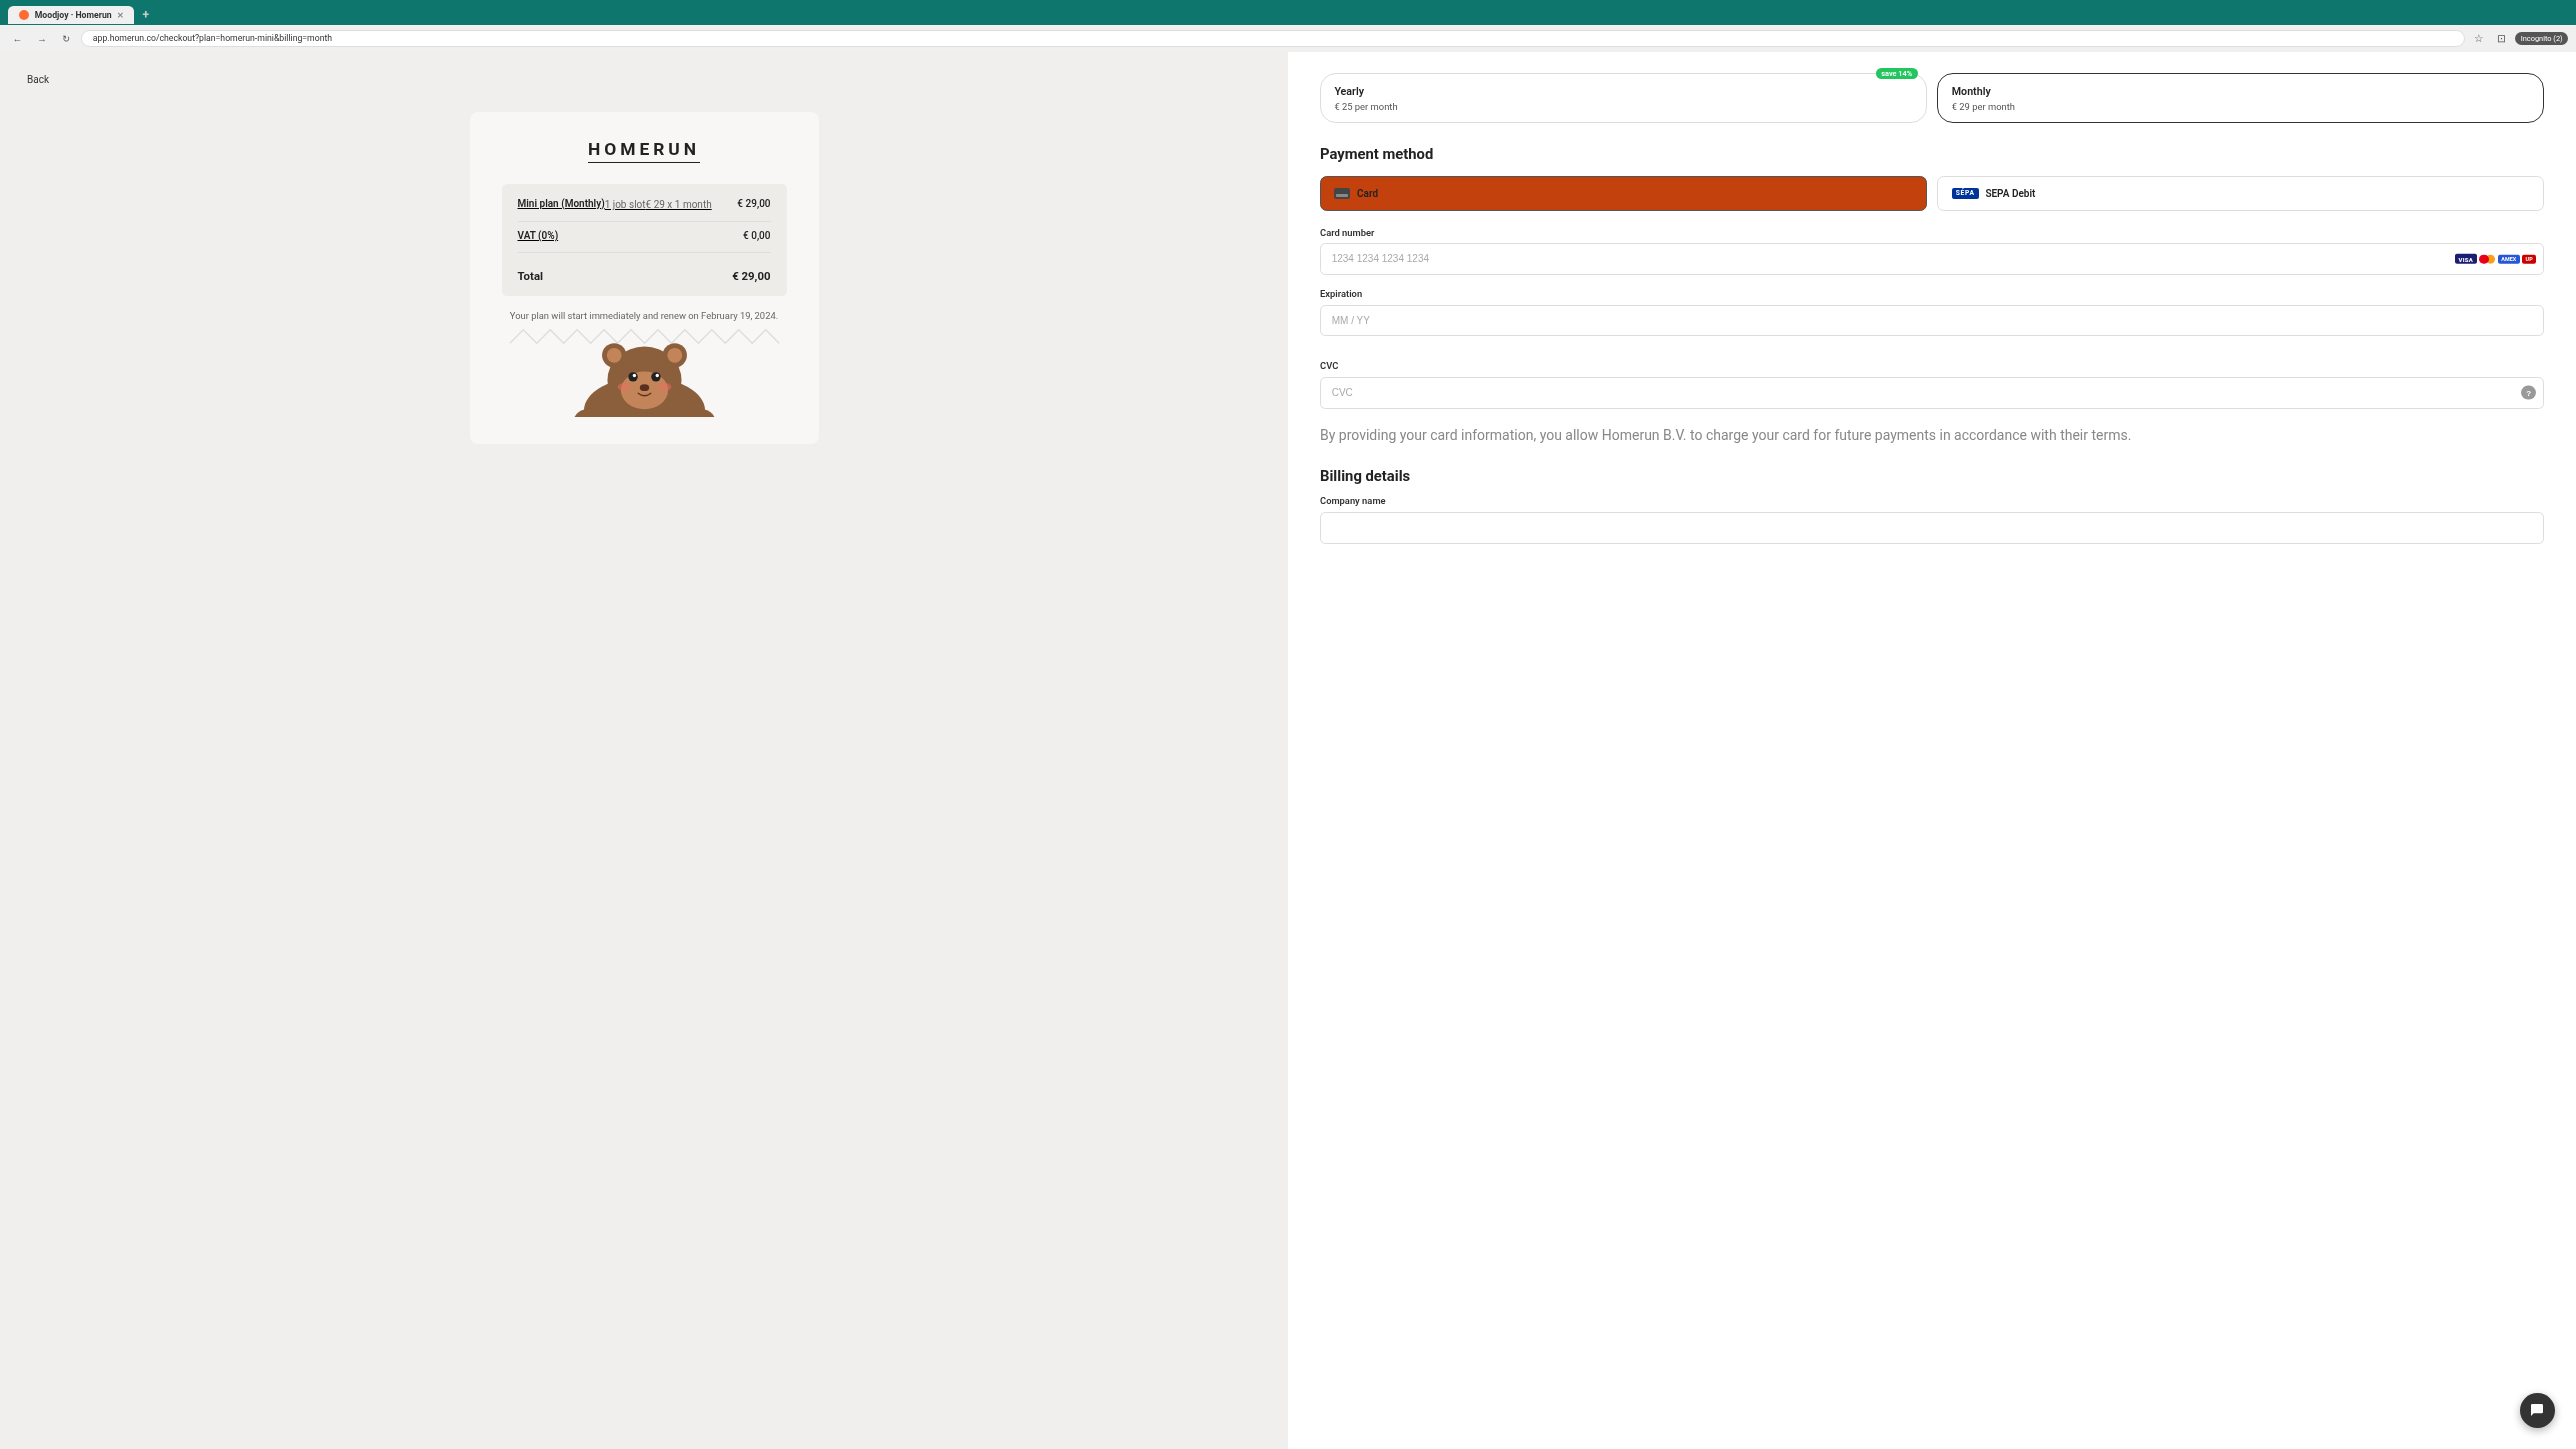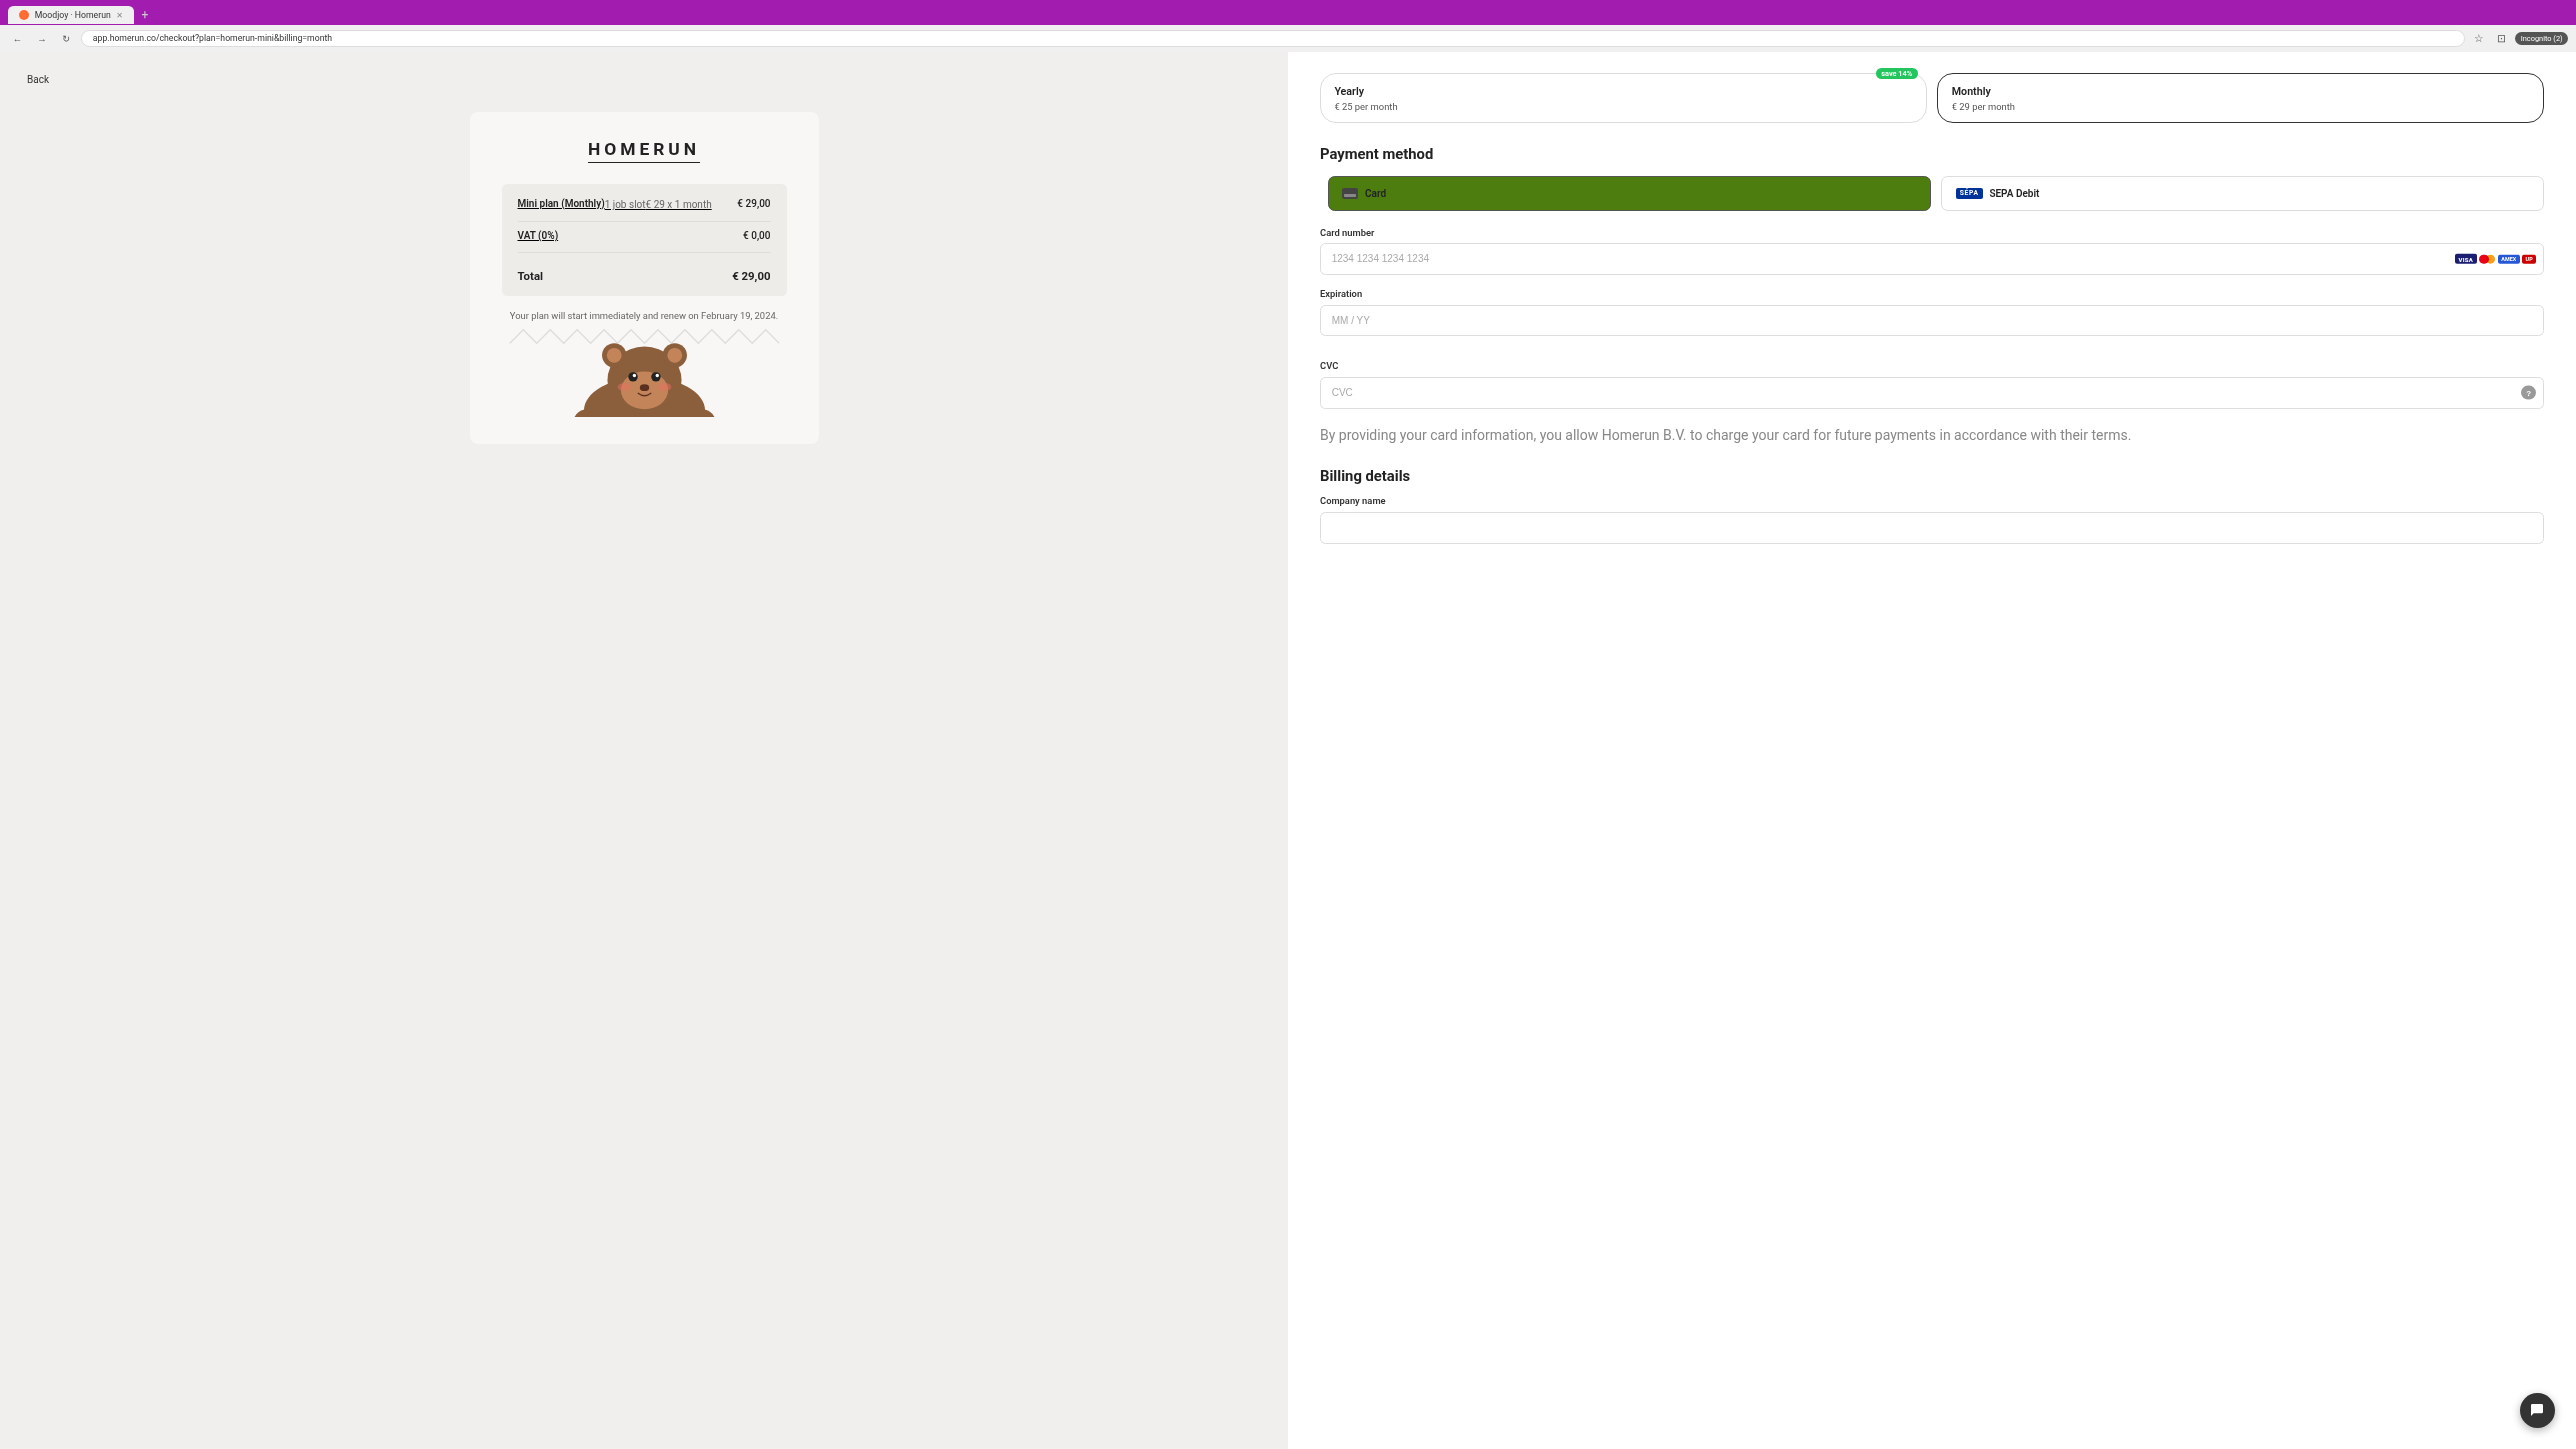--- a/index.html
+++ b/index.html
@@ -4,22 +4,23 @@
   <style>
     * { box-sizing: border-box; margin: 0; padding: 0; }
     body {
       font-family: -apple-system, BlinkMacSystemFont, 'Segoe UI', Roboto, sans-serif;
       background: #f0efed;
       min-height: 100vh;
     }
 
     
     .browser-chrome {
-      background: #a21caf;
+      background: #0f766e;
       padding: 5.4px 8px 0;
+      font-weight: bold;
     }
     .browser-tabs {
       display: flex;
       align-items: center;
       gap: 2.7px;
     }
     .browser-tab {
       background: #3c3c3c;
       color: #ccc;
       padding: 4px 10.7px;
@@ -263,22 +264,21 @@
       border-radius: 6.7px;
       padding: 10.7px 13.4px;
       cursor: pointer;
       background: #fff;
       display: flex;
       align-items: center;
       gap: 6.7px;
     }
     .payment-method-btn.active {
       border-color: #555;
-      background: #4d7c0f;
-      margin-left: 8px;
+      background: #c2410c;
     }
     .card-icon-sm {
       width: 16px; height: 10.7px;
       background: #444;
       border-radius: 2px;
       position: relative;
     }
     .card-icon-sm::after {
       content: '';
       position: absolute;

